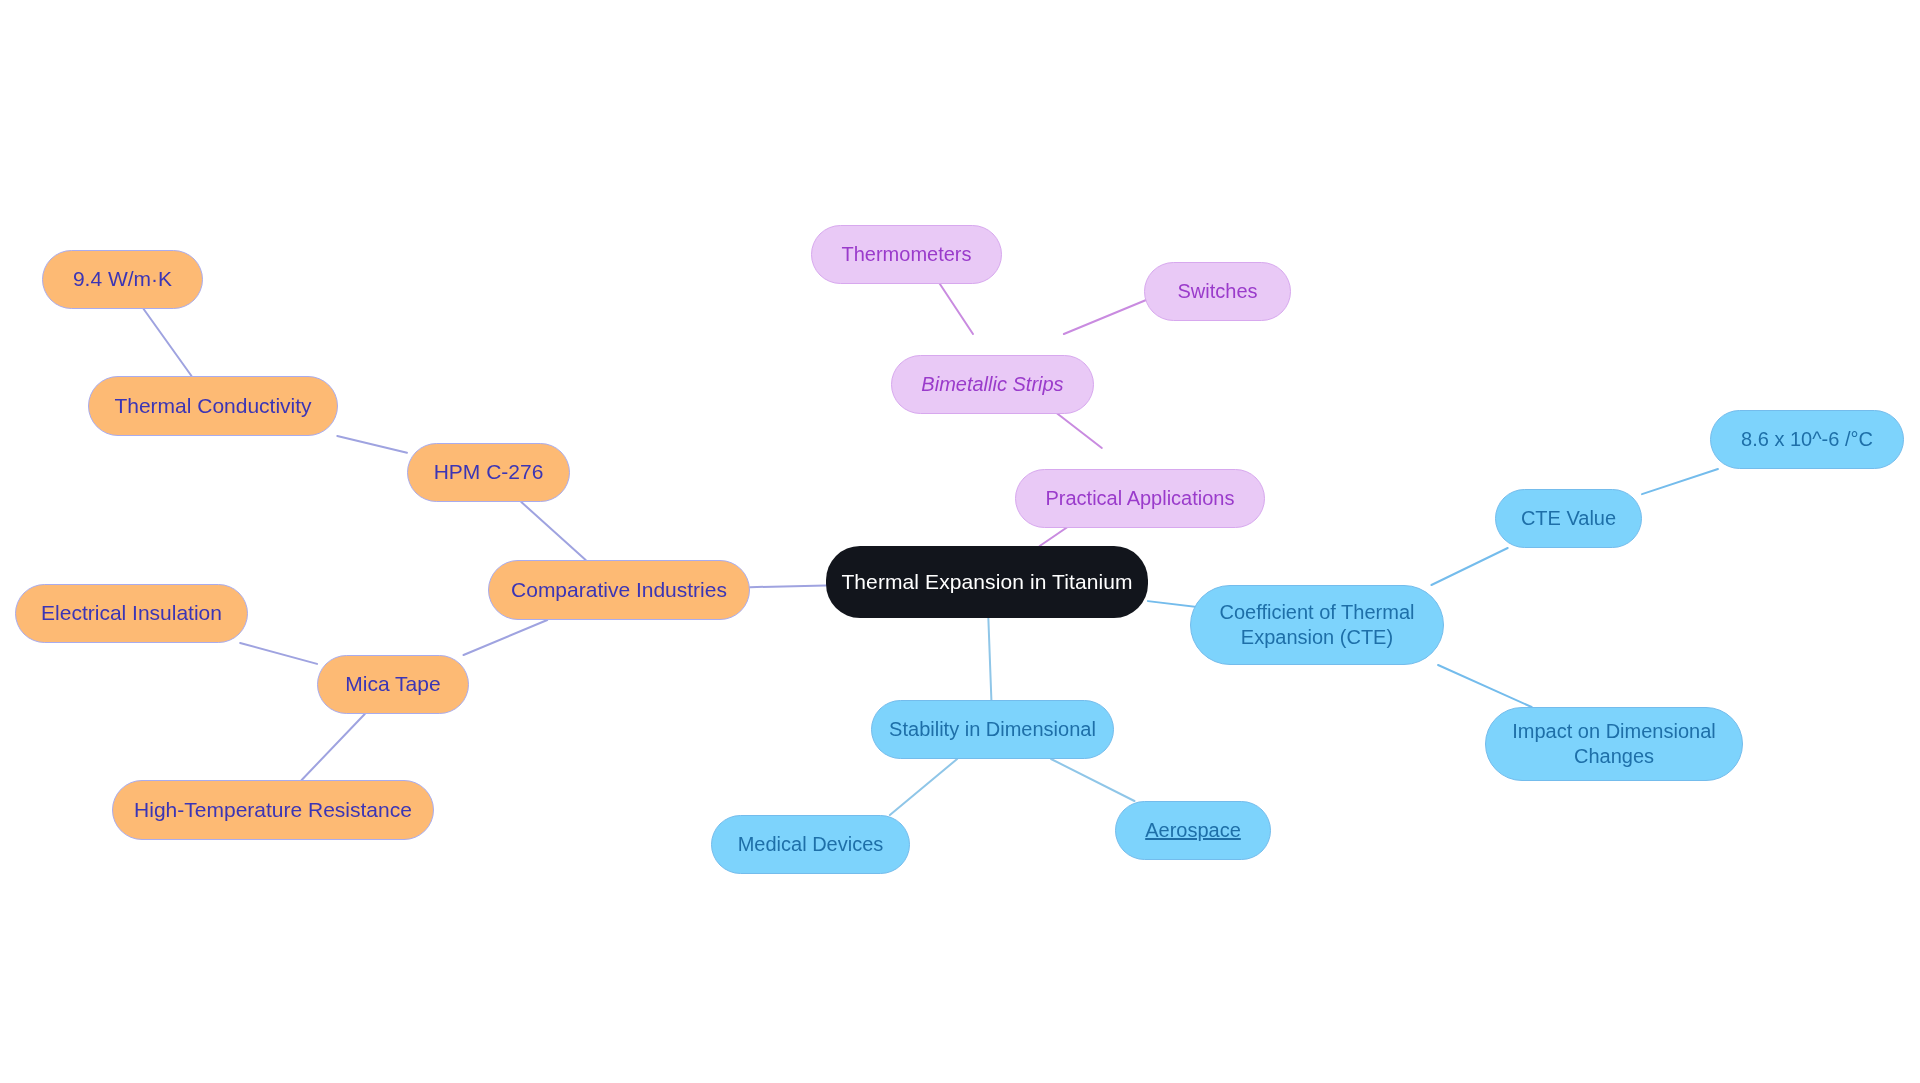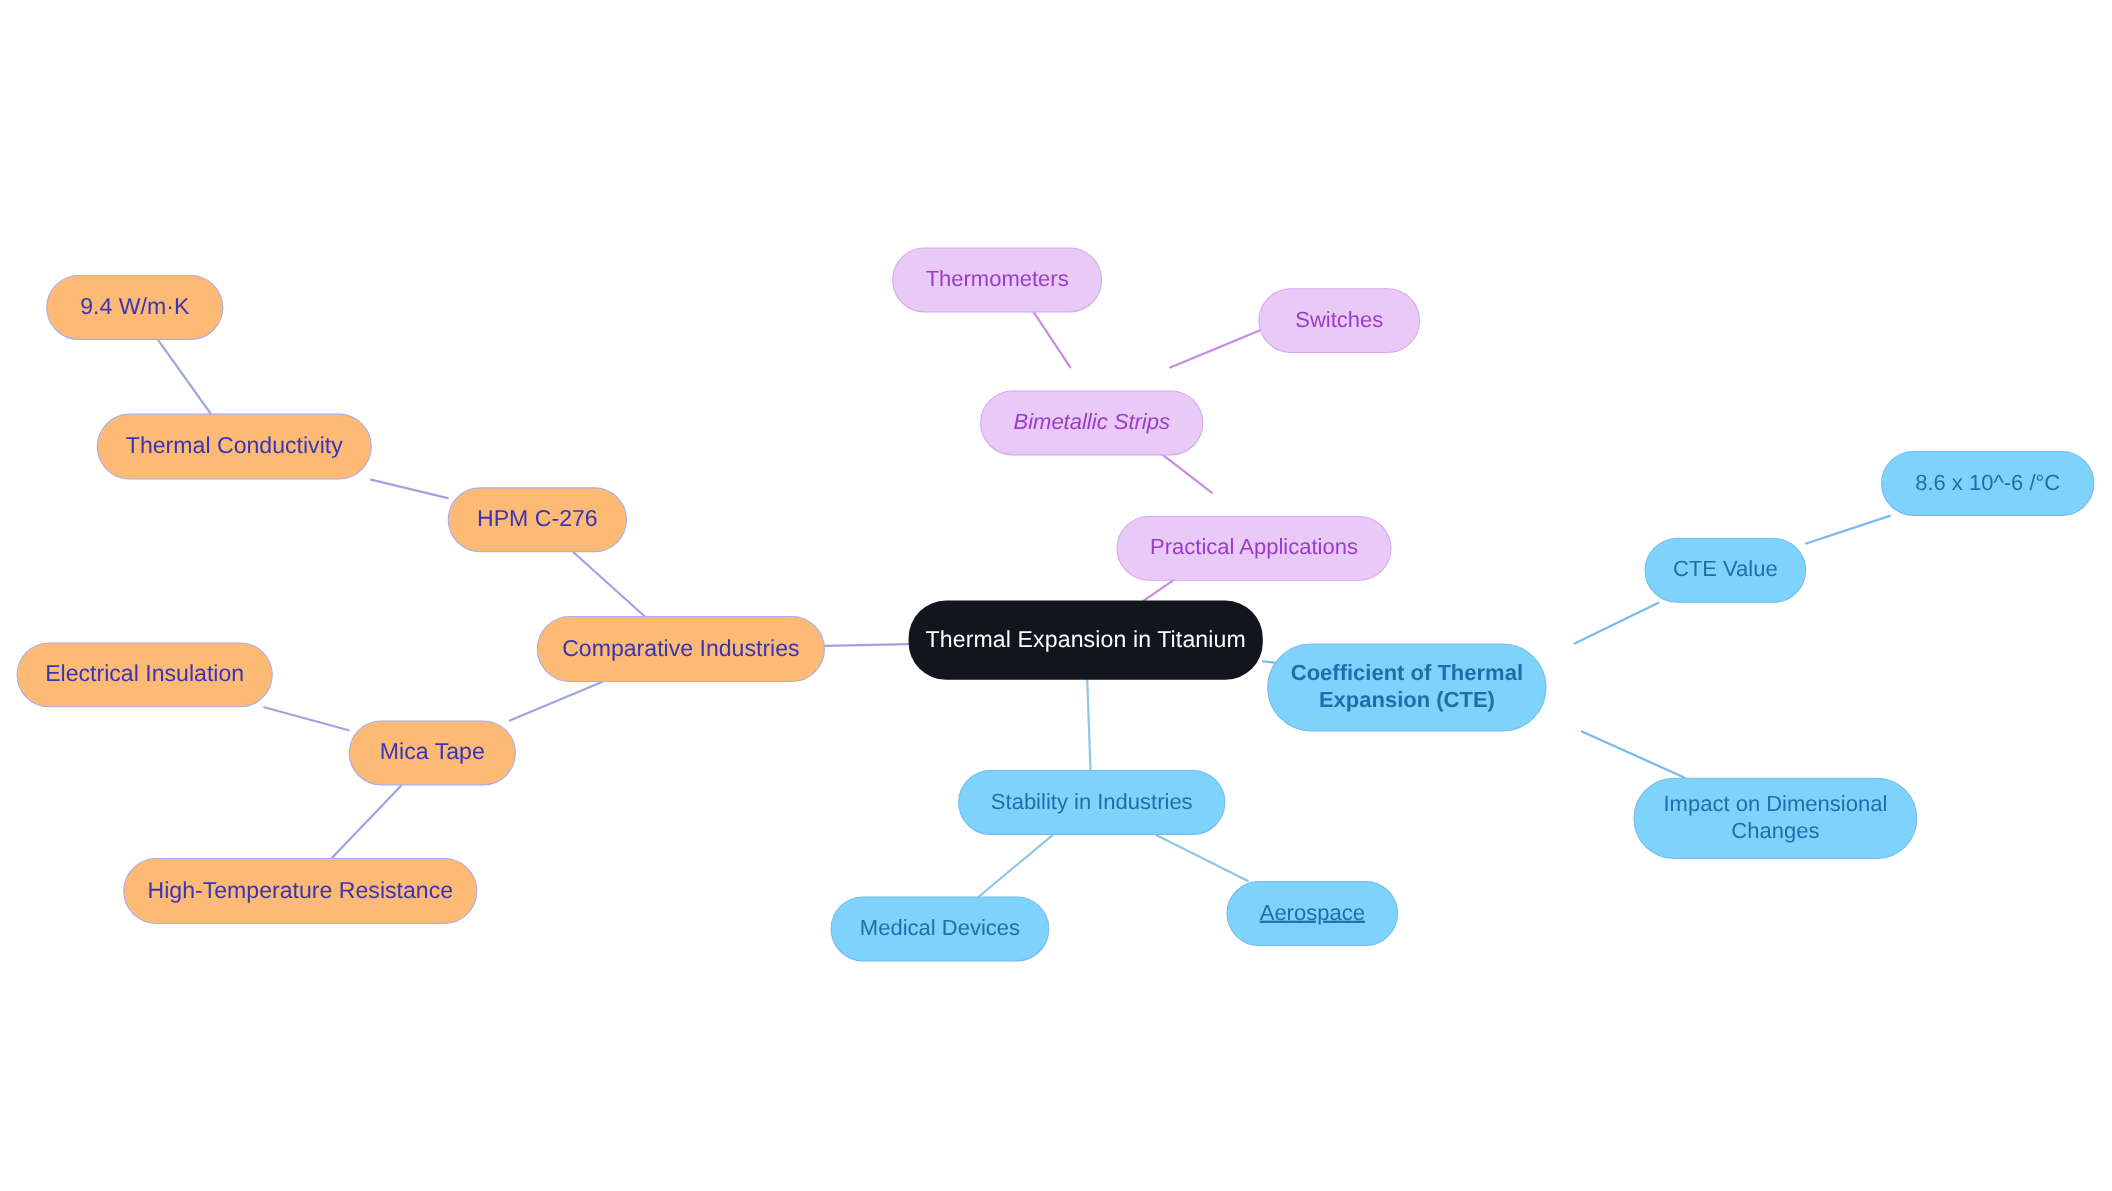--- a/index.html
+++ b/index.html
@@ -85,28 +85,28 @@
       <line x1="826" y1="585.5" x2="750" y2="587.1521739130435" stroke="#9FA3E0" stroke-width="2" stroke-linecap="round"></line>
       <line x1="585.6808510638298" y1="560" x2="521.263829787234" y2="502" stroke="#9FA3E0" stroke-width="2" stroke-linecap="round"></line>
       <line x1="407" y1="452.82758620689657" x2="337.2857142857143" y2="436" stroke="#9FA3E0" stroke-width="2" stroke-linecap="round"></line>
       <line x1="191.53754940711462" y1="376" x2="143.60474308300394" y2="309" stroke="#9FA3E0" stroke-width="2" stroke-linecap="round"></line>
       <line x1="547.2539682539682" y1="620" x2="463.55026455026456" y2="655" stroke="#9FA3E0" stroke-width="2" stroke-linecap="round"></line>
       <line x1="317" y1="663.8652007648184" x2="240.15140845070422" y2="643" stroke="#9FA3E0" stroke-width="2" stroke-linecap="round"></line>
       <line x1="364.79282868525894" y1="714" x2="301.68525896414343" y2="780" stroke="#9FA3E0" stroke-width="2" stroke-linecap="round"></line>
     </svg>
   <div id="node-layer">
       <div class="node root" style="left: 826px; top: 546px; width: 322px; height: 72px;">Thermal Expansion in Titanium</div>
-      <div class="node blue" style="left: 1152px; top: 585px; width: 254px; height: 80px; font-weight: bold;">Coefficient of Thermal
+      <div class="node blue" style="left: 1190px; top: 585px; width: 254px; height: 80px;">Coefficient of Thermal
 Expansion (CTE)</div>
       <div class="node blue" style="left: 1495px; top: 489px; width: 147px; height: 59px;">CTE Value</div>
       <div class="node blue" style="left: 1710px; top: 410px; width: 194px; height: 59px;">8.6 x 10^-6 /°C</div>
       <div class="node blue" style="left: 1485px; top: 707px; width: 258px; height: 74px;">Impact on Dimensional
 Changes</div>
-      <div class="node blue" style="left: 871px; top: 700px; width: 243px; height: 59px;">Stability in Industries</div>
-      <div class="node blue" style="left: 755px; top: 815px; width: 199px; height: 59px; text-align: right;">Medical Devices</div>
+      <div class="node blue" style="left: 871px; top: 700px; width: 243px; height: 59px;">Stability in Dimensional</div>
+      <div class="node blue" style="left: 711px; top: 815px; width: 199px; height: 59px; text-align: right;">Medical Devices</div>
       <div class="node blue" style="left: 1115px; top: 801px; width: 156px; height: 59px; text-decoration: underline;">Aerospace</div>
       <div class="node purple" style="left: 1015px; top: 448px; width: 250px; height: 59px;">Practical Applications</div>
       <div class="node purple" style="left: 891px; top: 334px; width: 203px; height: 59px; font-style: italic;">Bimetallic Strips</div>
       <div class="node purple" style="left: 811px; top: 204px; width: 191px; height: 59px;">Thermometers</div>
       <div class="node purple" style="left: 1144px; top: 241px; width: 147px; height: 59px;">Switches</div>
       <div class="node periwinkle" style="left: 488px; top: 560px; width: 262px; height: 60px;">Comparative Industries</div>
       <div class="node periwinkle" style="left: 407px; top: 443px; width: 163px; height: 59px;">HPM C-276</div>
       <div class="node periwinkle" style="left: 88px; top: 376px; width: 250px; height: 60px;">Thermal Conductivity</div>
       <div class="node periwinkle" style="left: 42px; top: 250px; width: 161px; height: 59px;">9.4 W/m·K</div>
       <div class="node periwinkle" style="left: 317px; top: 655px; width: 152px; height: 59px;">Mica Tape</div>

